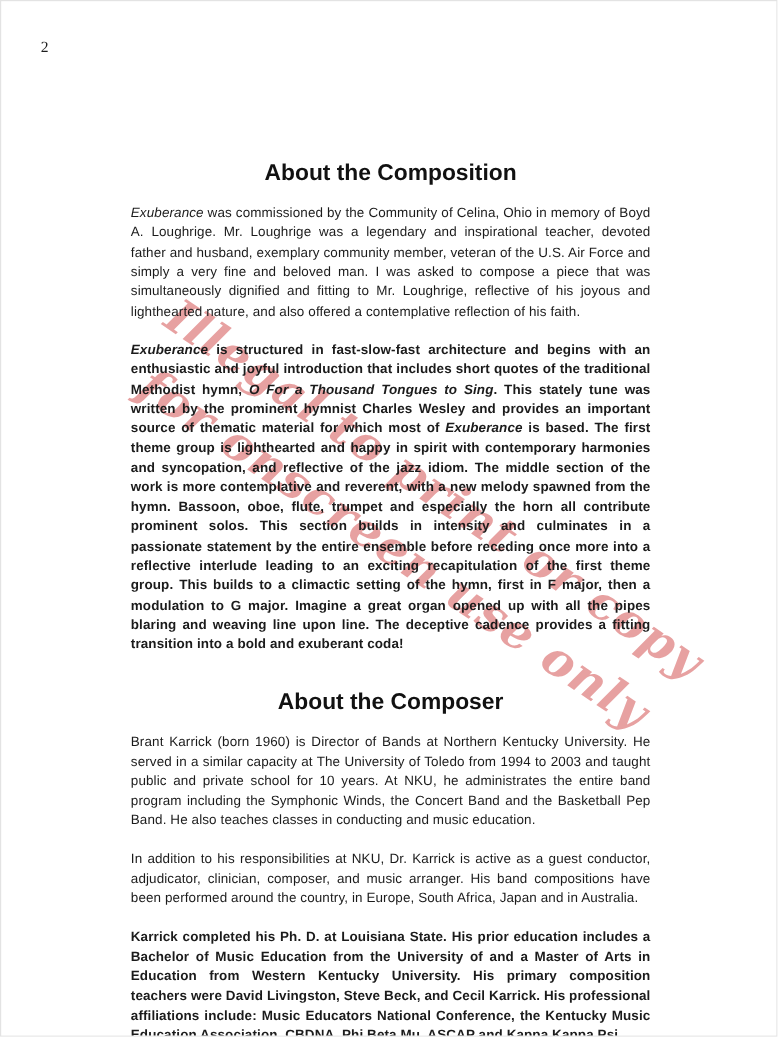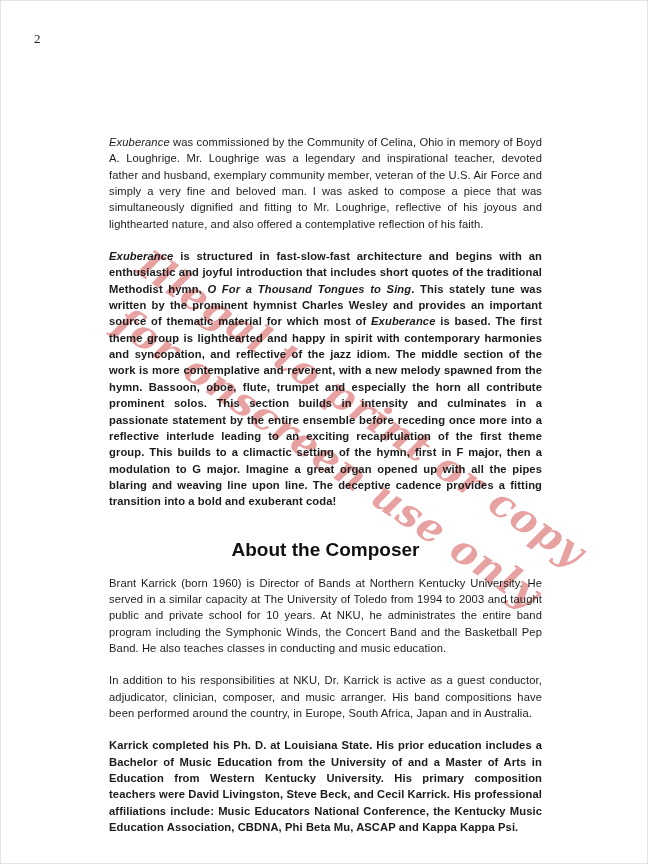--- a/index.html
+++ b/index.html
@@ -86,20 +86,21 @@
   <div class="page-number">2</div>
 
   <div class="watermark" style="color: rgb(208, 69, 69);">
     <div>Illegal to print or copy</div>
     <div>for onscreen use only</div>
   </div>
 
   <div class="content">
 
     <section class="section-composition">
+      <h1 class="section-heading">About the Composition</h1>
       <div class="paras">
           <p><em>Exuberance</em><span> was commissioned by the Community of Celina, Ohio in memory of Boyd A. Loughrige. Mr. Loughrige was a legendary and inspirational teacher, devoted father and husband, exemplary community member, veteran of the U.S. Air Force and simply a very fine and beloved man. I was asked to compose a piece that was simultaneously dignified and fitting to Mr. Loughrige, reflective of his joyous and lighthearted nature, and also offered a contemplative reflection of his faith.</span></p>
           <p><em>Exuberance</em><span> is structured in fast-slow-fast architecture and begins with an enthusiastic and joyful introduction that includes short quotes of the traditional Methodist hymn, </span><em>O For a Thousand Tongues to Sing</em><span>. This stately tune was written by the prominent hymnist Charles Wesley and provides an important source of thematic material for which most of </span><em>Exuberance</em><span> is based. The first theme group is lighthearted and happy in spirit with contemporary harmonies and syncopation, and reflective of the jazz idiom. The middle section of the work is more contemplative and reverent, with a new melody spawned from the hymn. Bassoon, oboe, flute, trumpet and especially the horn all contribute prominent solos. This section builds in intensity and culminates in a passionate statement by the entire ensemble before receding once more into a reflective interlude leading to an exciting recapitulation of the first theme group. This builds to a climactic setting of the hymn, first in F major, then a modulation to G major. Imagine a great organ opened up with all the pipes blaring and weaving line upon line. The deceptive cadence provides a fitting transition into a bold and exuberant coda!</span></p>
         </div>
     </section>
 
     <section class="section-composer">
       <h1 class="section-heading">About the Composer</h1>
       <div class="paras">
           <p><span>Brant Karrick (born 1960) is Director of Bands at Northern Kentucky University. He served in a similar capacity at The University of Toledo from 1994 to 2003 and taught public and private school for 10 years. At NKU, he administrates the entire band program including the Symphonic Winds, the Concert Band and the Basketball Pep Band. He also teaches classes in conducting and music education.</span></p>

